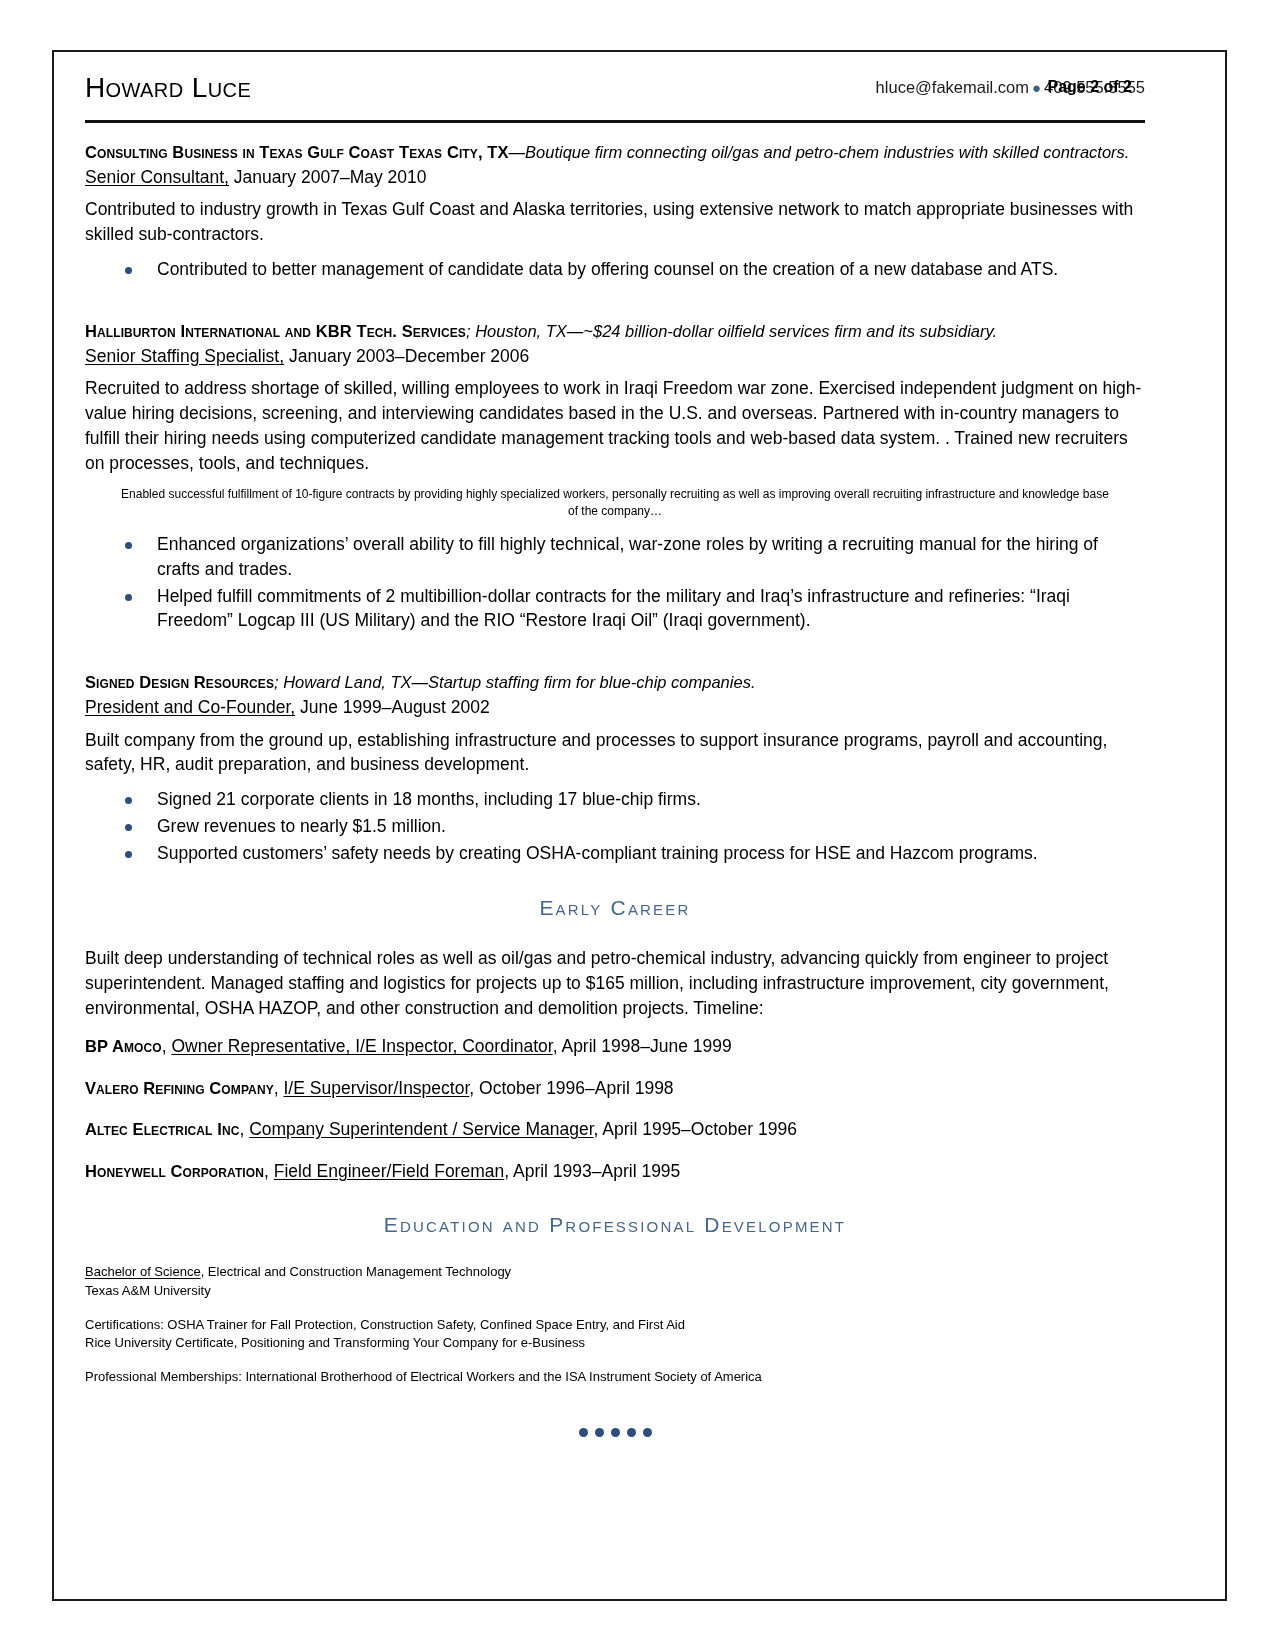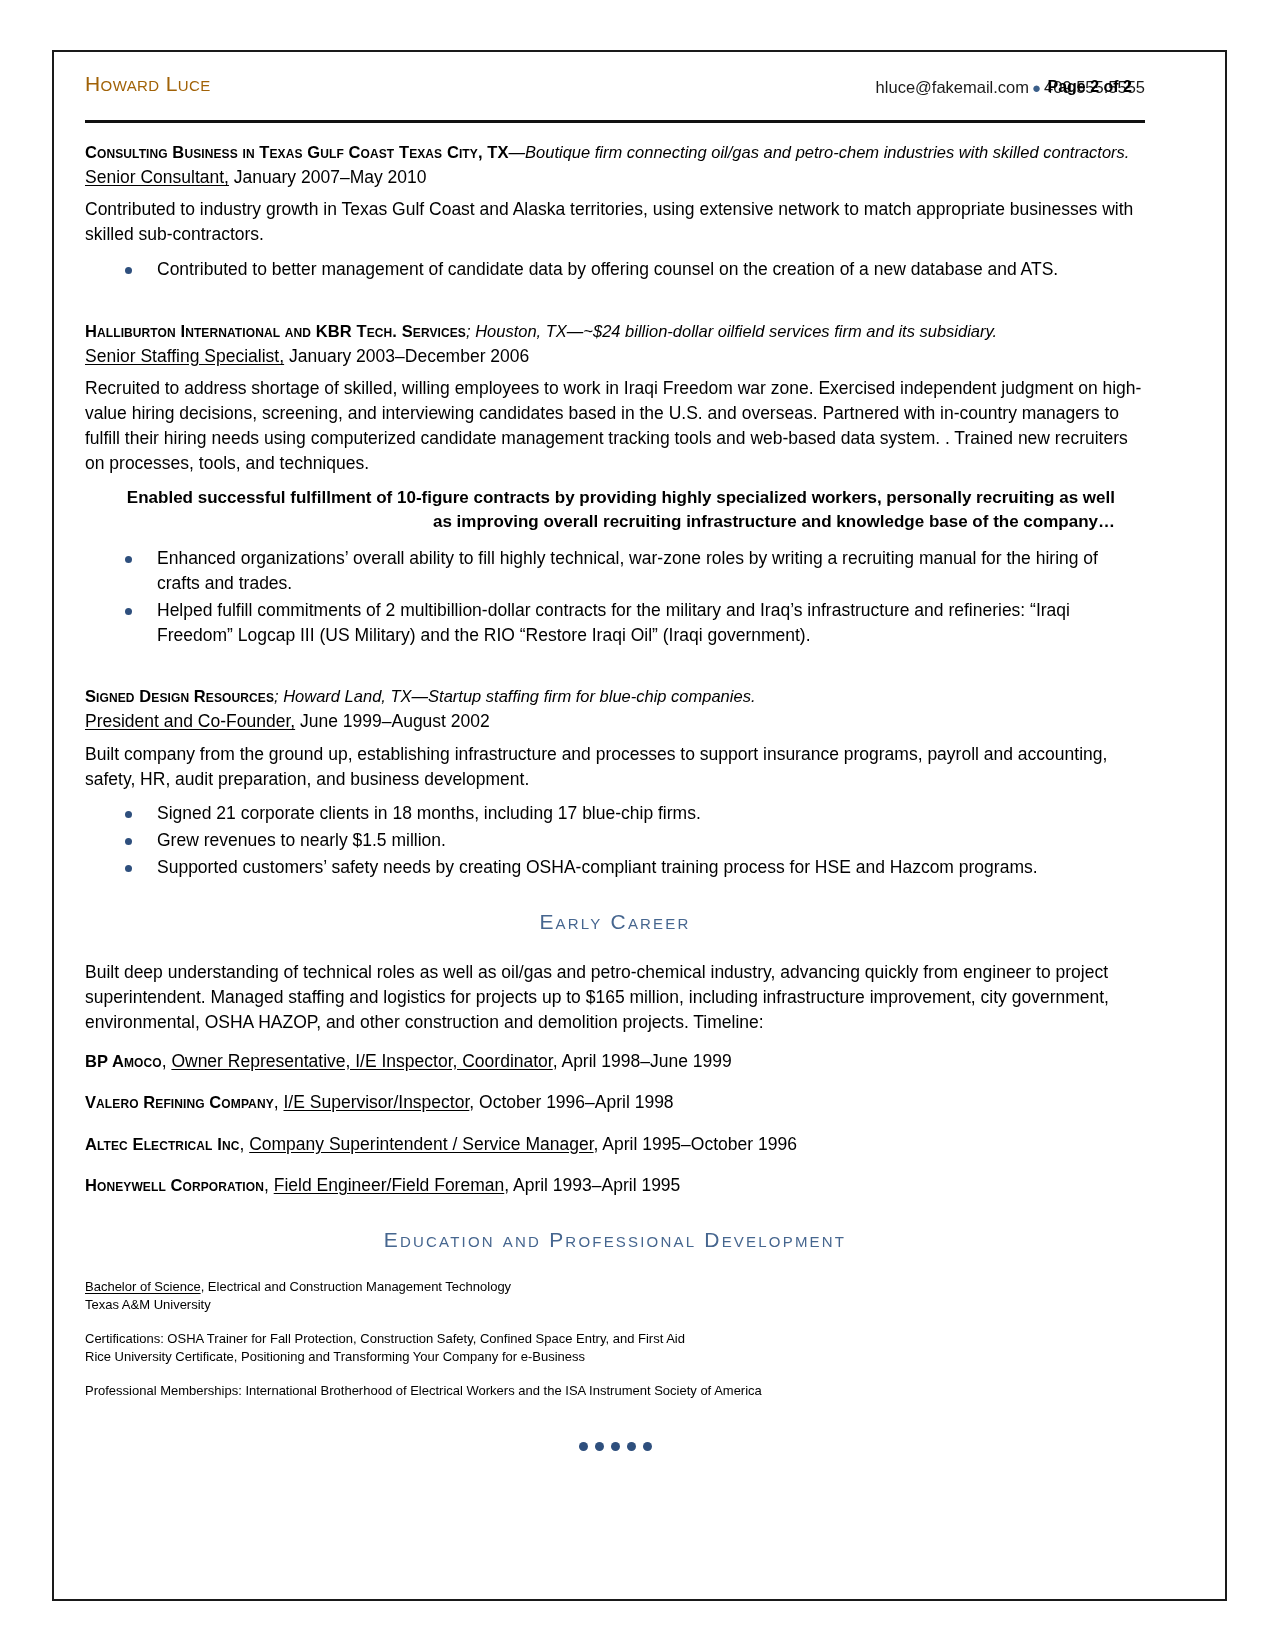--- a/index.html
+++ b/index.html
@@ -34,22 +34,22 @@
 
   
   .header-row {
     display: flex;
     align-items: baseline;
     width: 100%;
     position: relative;
     height: 42px;
   }
   .person-name {
-    font-size: 21px;
-    color: #a16207;
+    font-size: 28px;
+    color: #000000;
     font-variant: small-caps;
     letter-spacing: 0.4px;
     white-space: nowrap;
     font-weight: 400;
   }
   .contact-block {
     position: absolute;
     left: 0;
     right: 0;
     top: 6px;
@@ -108,23 +108,23 @@
   .job-dates { }
 
   .job-summary {
     font-size: 17.5px;
     line-height: 1.42;
     margin: 0 0 10px 0;
     text-align: left;
   }
 
   .highlight-line {
-    font-size: 17px;
-    font-weight: bold;
-    text-align: right;
+    font-size: 12px;
+    font-weight: normal;
+    text-align: center;
     line-height: 1.42;
     margin: 4px 30px 12px 30px;
   }
 
   ul.bullets {
     margin: 0 0 4px 0;
     padding: 0;
     list-style: none;
   }
   ul.bullets li {

